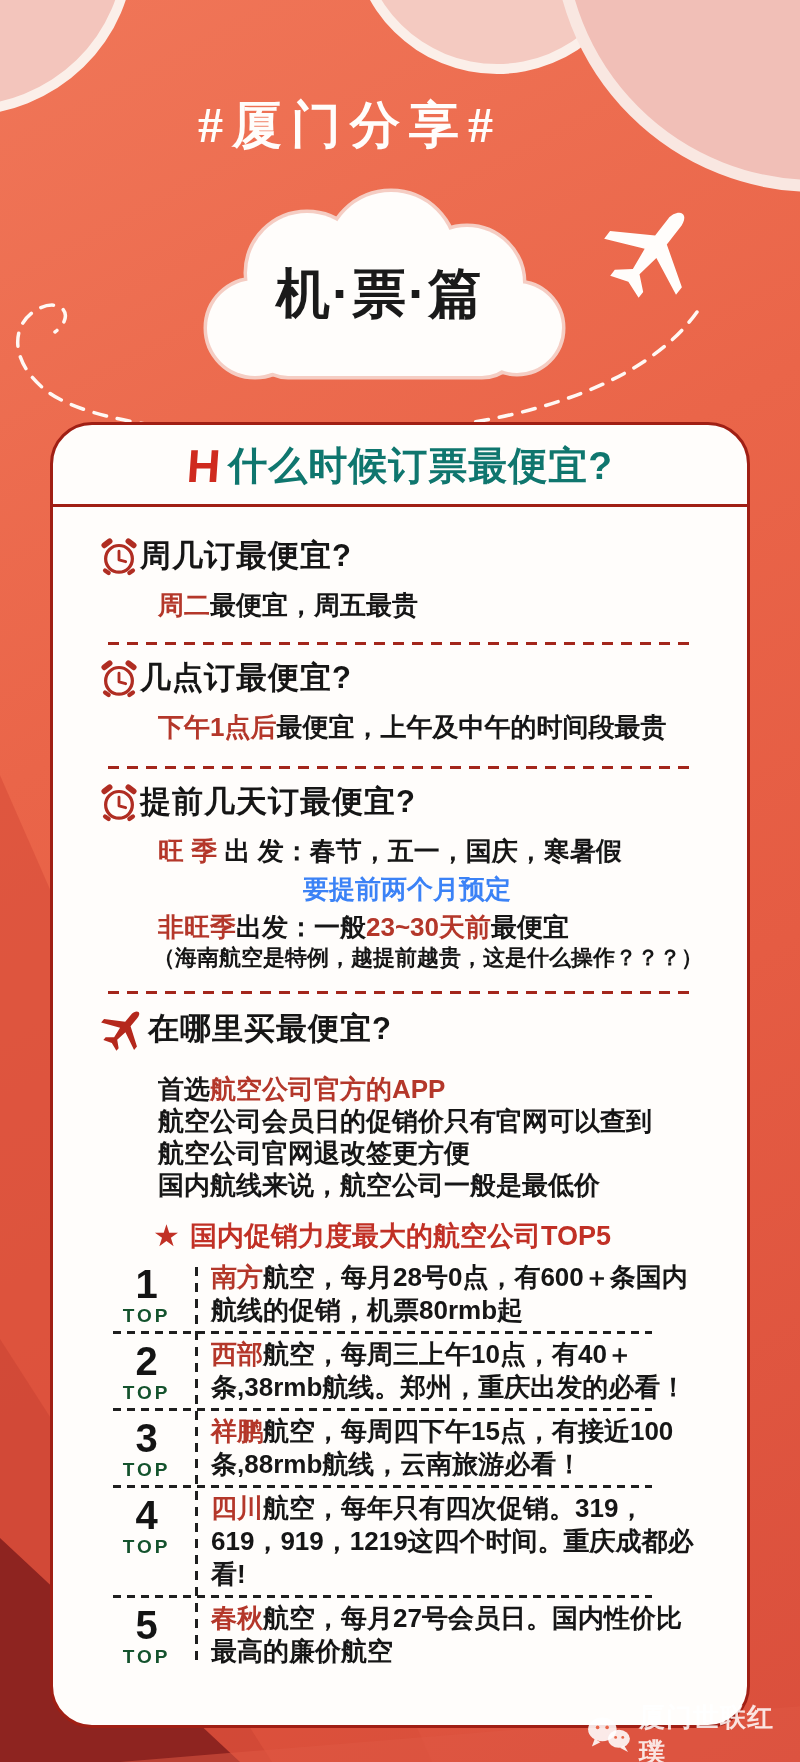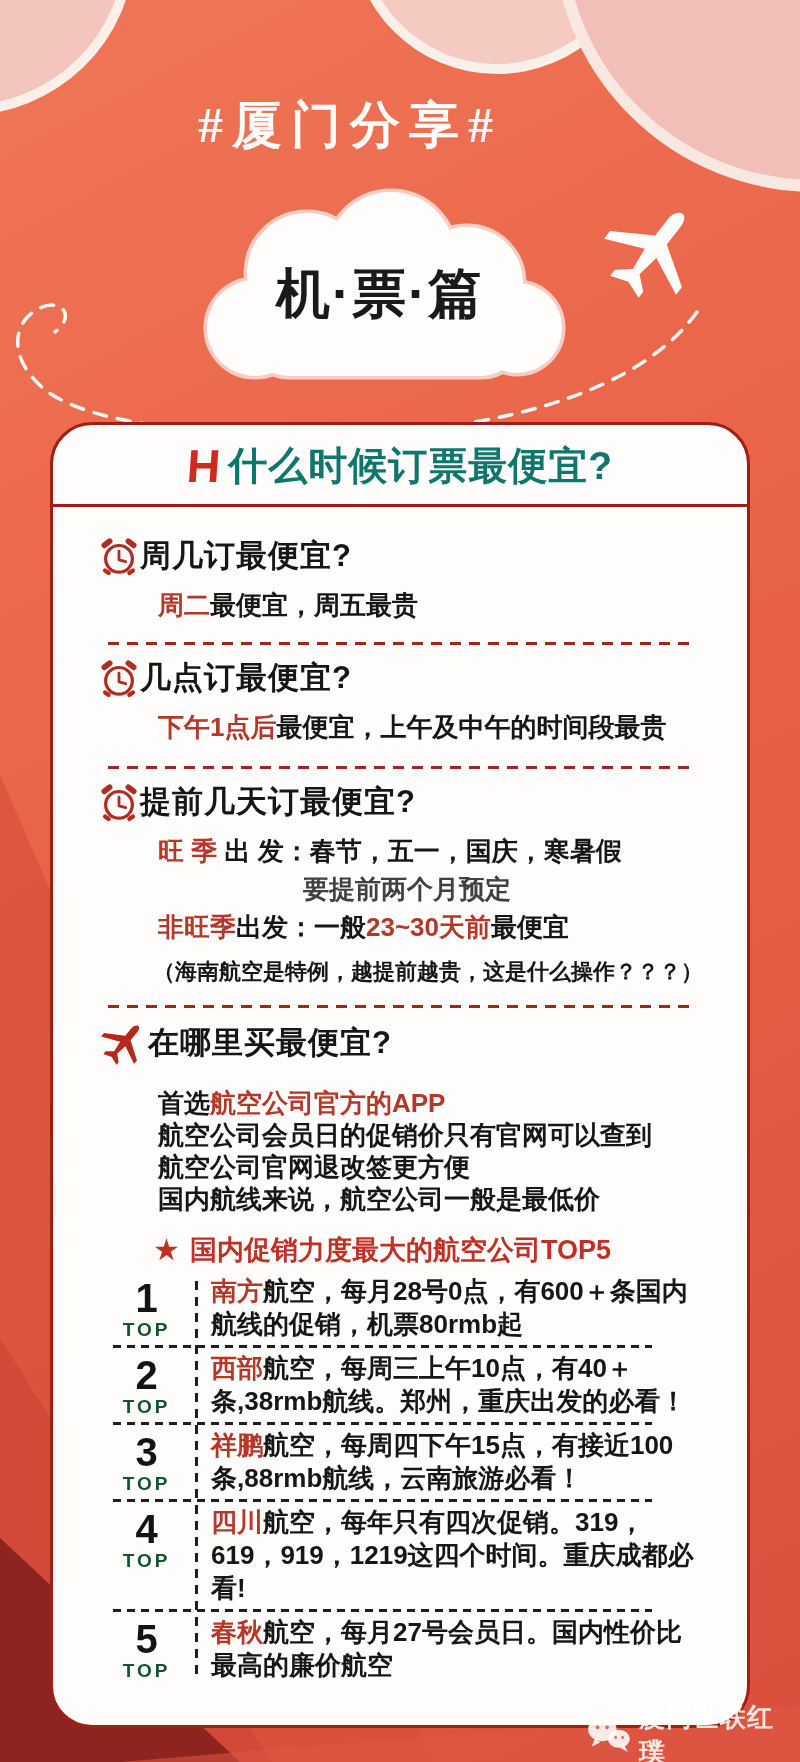--- a/index.html
+++ b/index.html
@@ -53,22 +53,22 @@
   .h-logo { color:#CF2A1E; font-size:46px; font-weight:900; transform:skewX(-4deg); line-height:1; }
   .card-title { color:#0f766e; font-size:39px; font-weight:800; letter-spacing:1px; line-height:1.2; }
   .card-content { padding:0 40px 20px 45px; color:#161616; }
   .sec-heading { display:flex; align-items:center; height:44px; }
   .sec-heading h2 { font-size:31px; font-weight:800; letter-spacing:1px; }
   .icon-clock { width:42px; height:42px; color:#B02D22; flex:none; }
   .icon-plane-red { width:50px; height:50px; color:#B5281C; flex:none; transform:rotate(40deg); }
   .body-line { margin:10px 0 0 60px; font-size:26px; font-weight:700; line-height:34px; }
   .seg-red { color:#B4372A; }
   .seg-black { color:#161616; }
-  .peak-note { margin:4px 0 0 205px; color:#404040; font-size:26px; font-weight:700; line-height:34px; }
-  .small-note { margin:14px 0 0 55px; font-size:22px; font-weight:700; line-height:28px; }
+  .peak-note { margin:4px 0 0 205px; color:#3b82f6; font-size:26px; font-weight:700; line-height:34px; }
+  .small-note { margin:0 0 0 55px; font-size:22px; font-weight:700; line-height:28px; }
   .sep { height:3px; margin:20px 10px 0 10px;
     background:repeating-linear-gradient(90deg,#A3261B 0 11px, transparent 11px 19px); }
   .mt27 { margin-top:27px; } .mt11 { margin-top:11px; } .mt13 { margin-top:13px; }
   .sep-s2 { margin-top:22px; } .sep-s3 { margin-top:19px; }
   .where-line { margin:0 0 0 60px; font-size:26px; font-weight:700; line-height:32px; }
   .where-first { margin-top:22px; }
   .star-heading { display:flex; align-items:center; gap:10px; margin:18px 0 0 55px;
     color:#C13025; font-size:27px; font-weight:800; height:34px; }
   .star-glyph { font-size:30px; line-height:1; font-family:"DejaVu Sans",sans-serif; }
   

